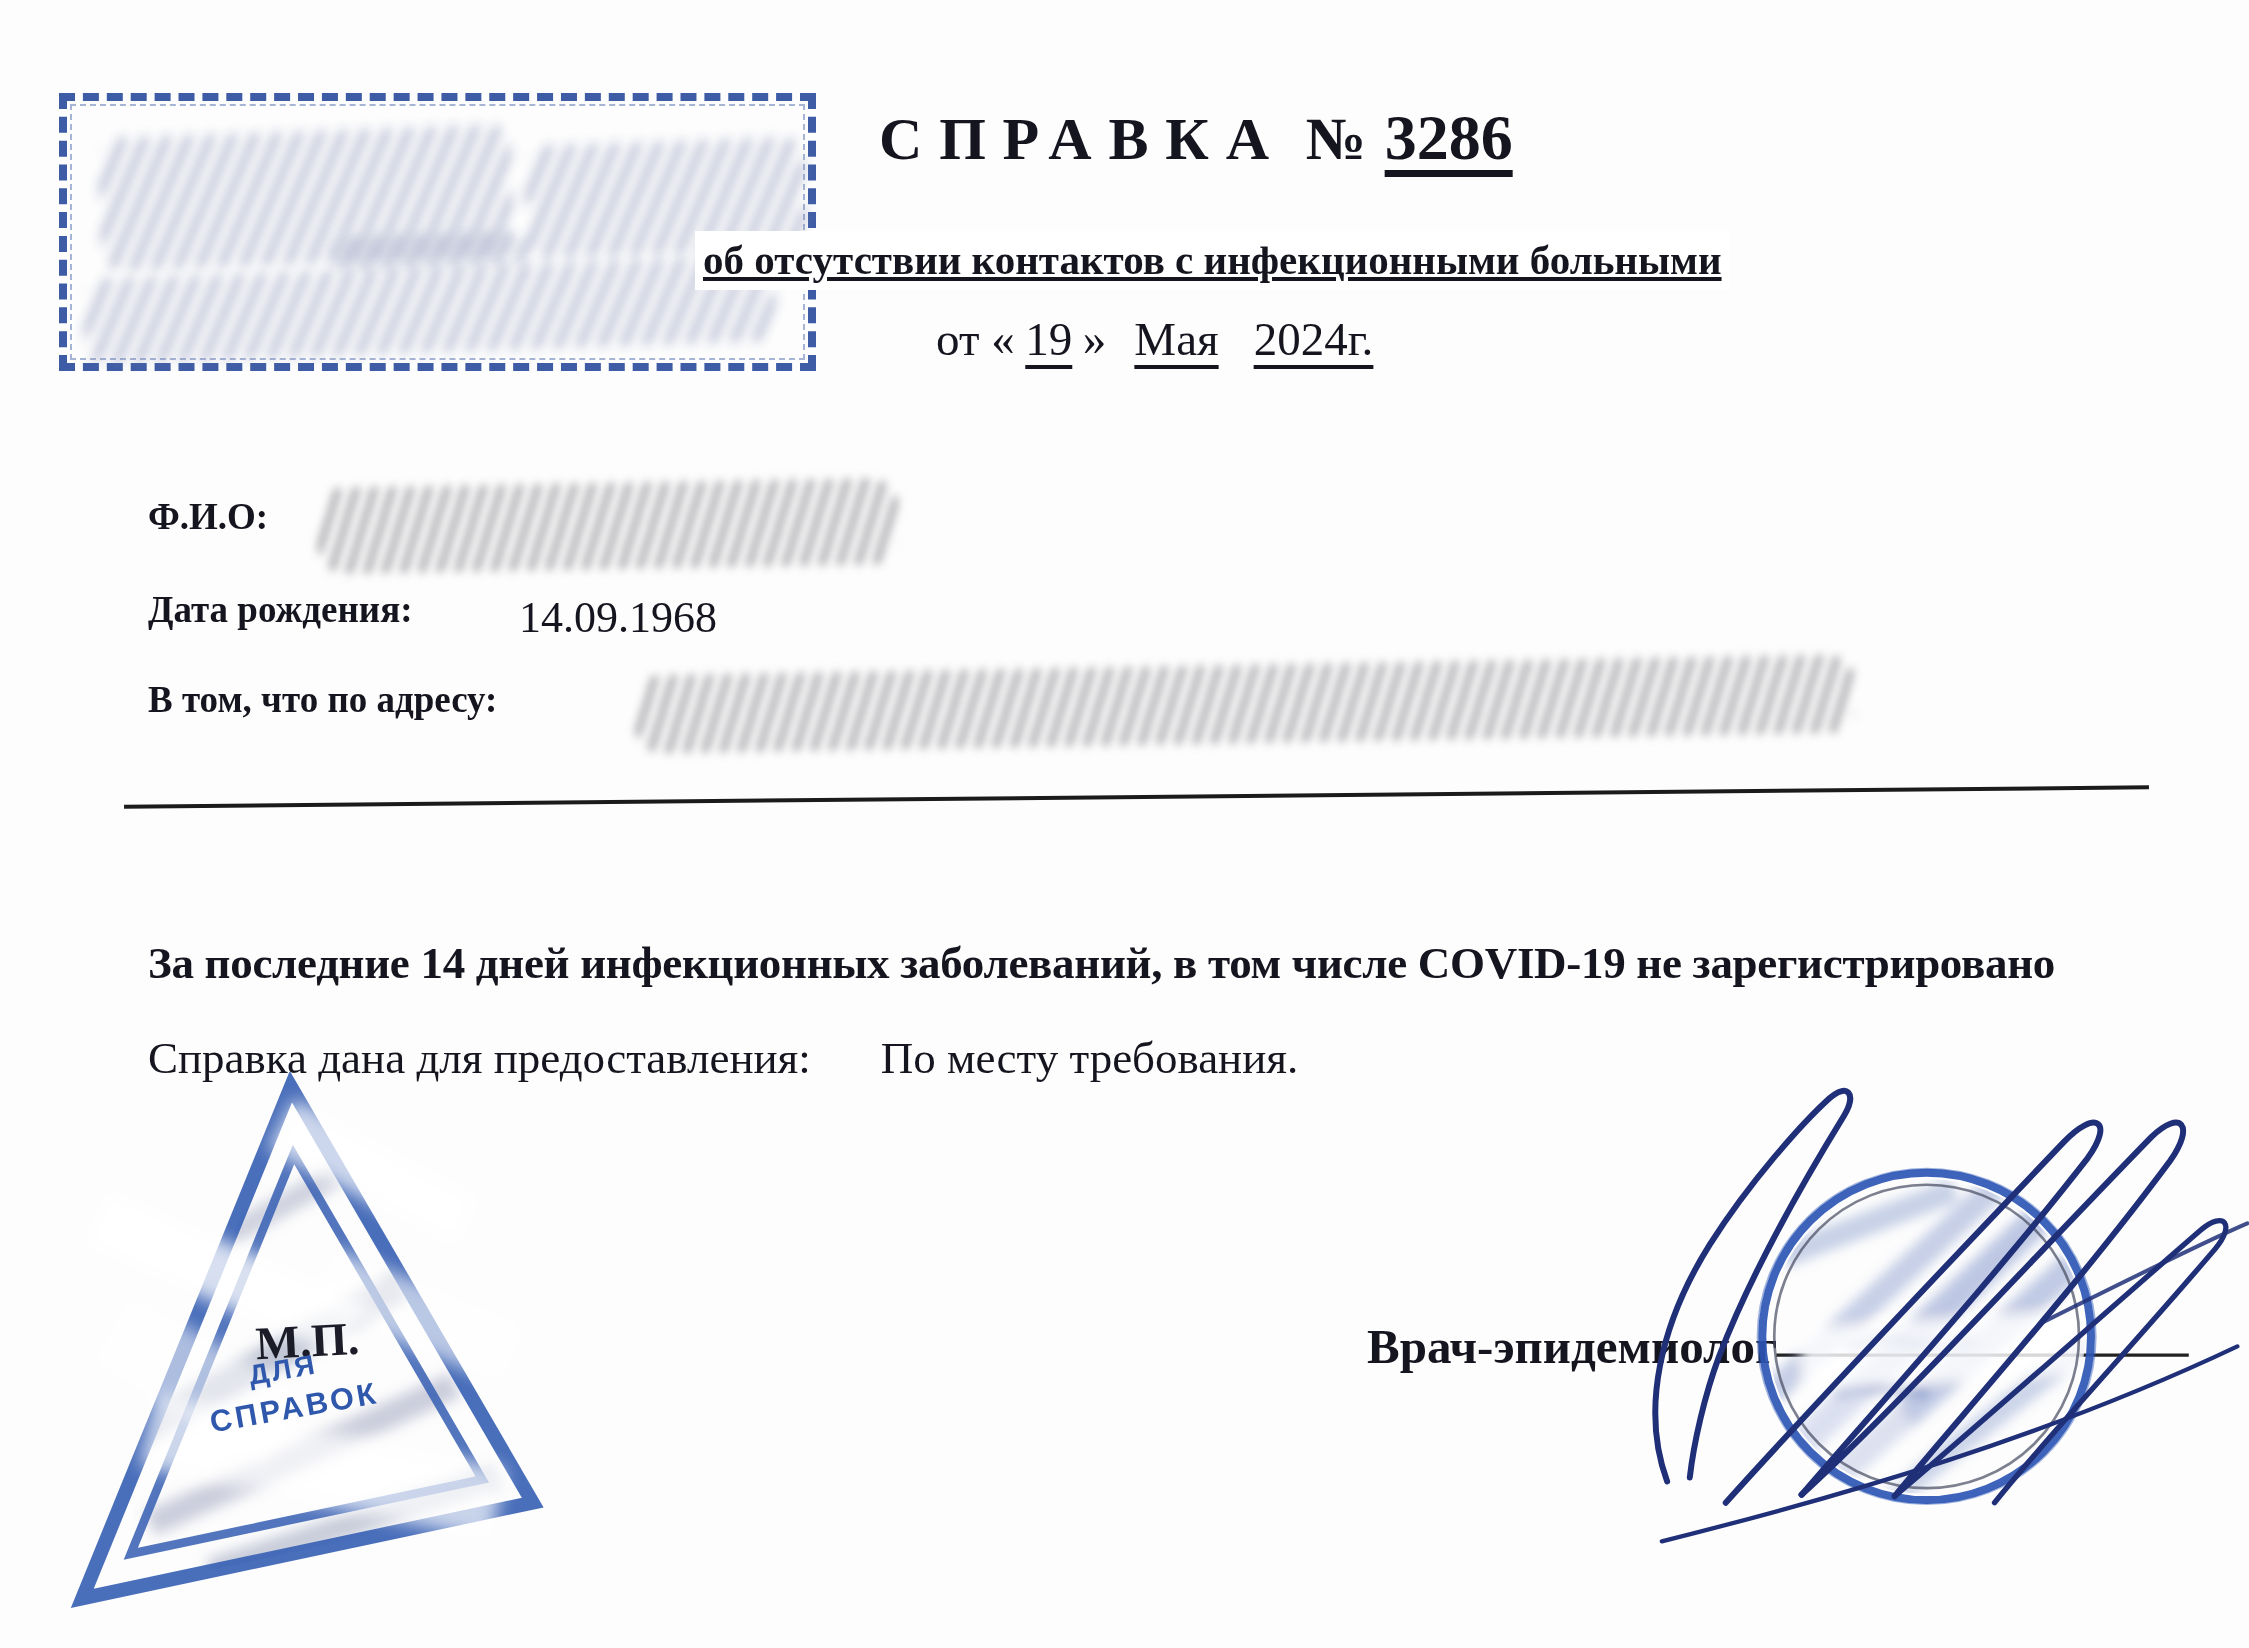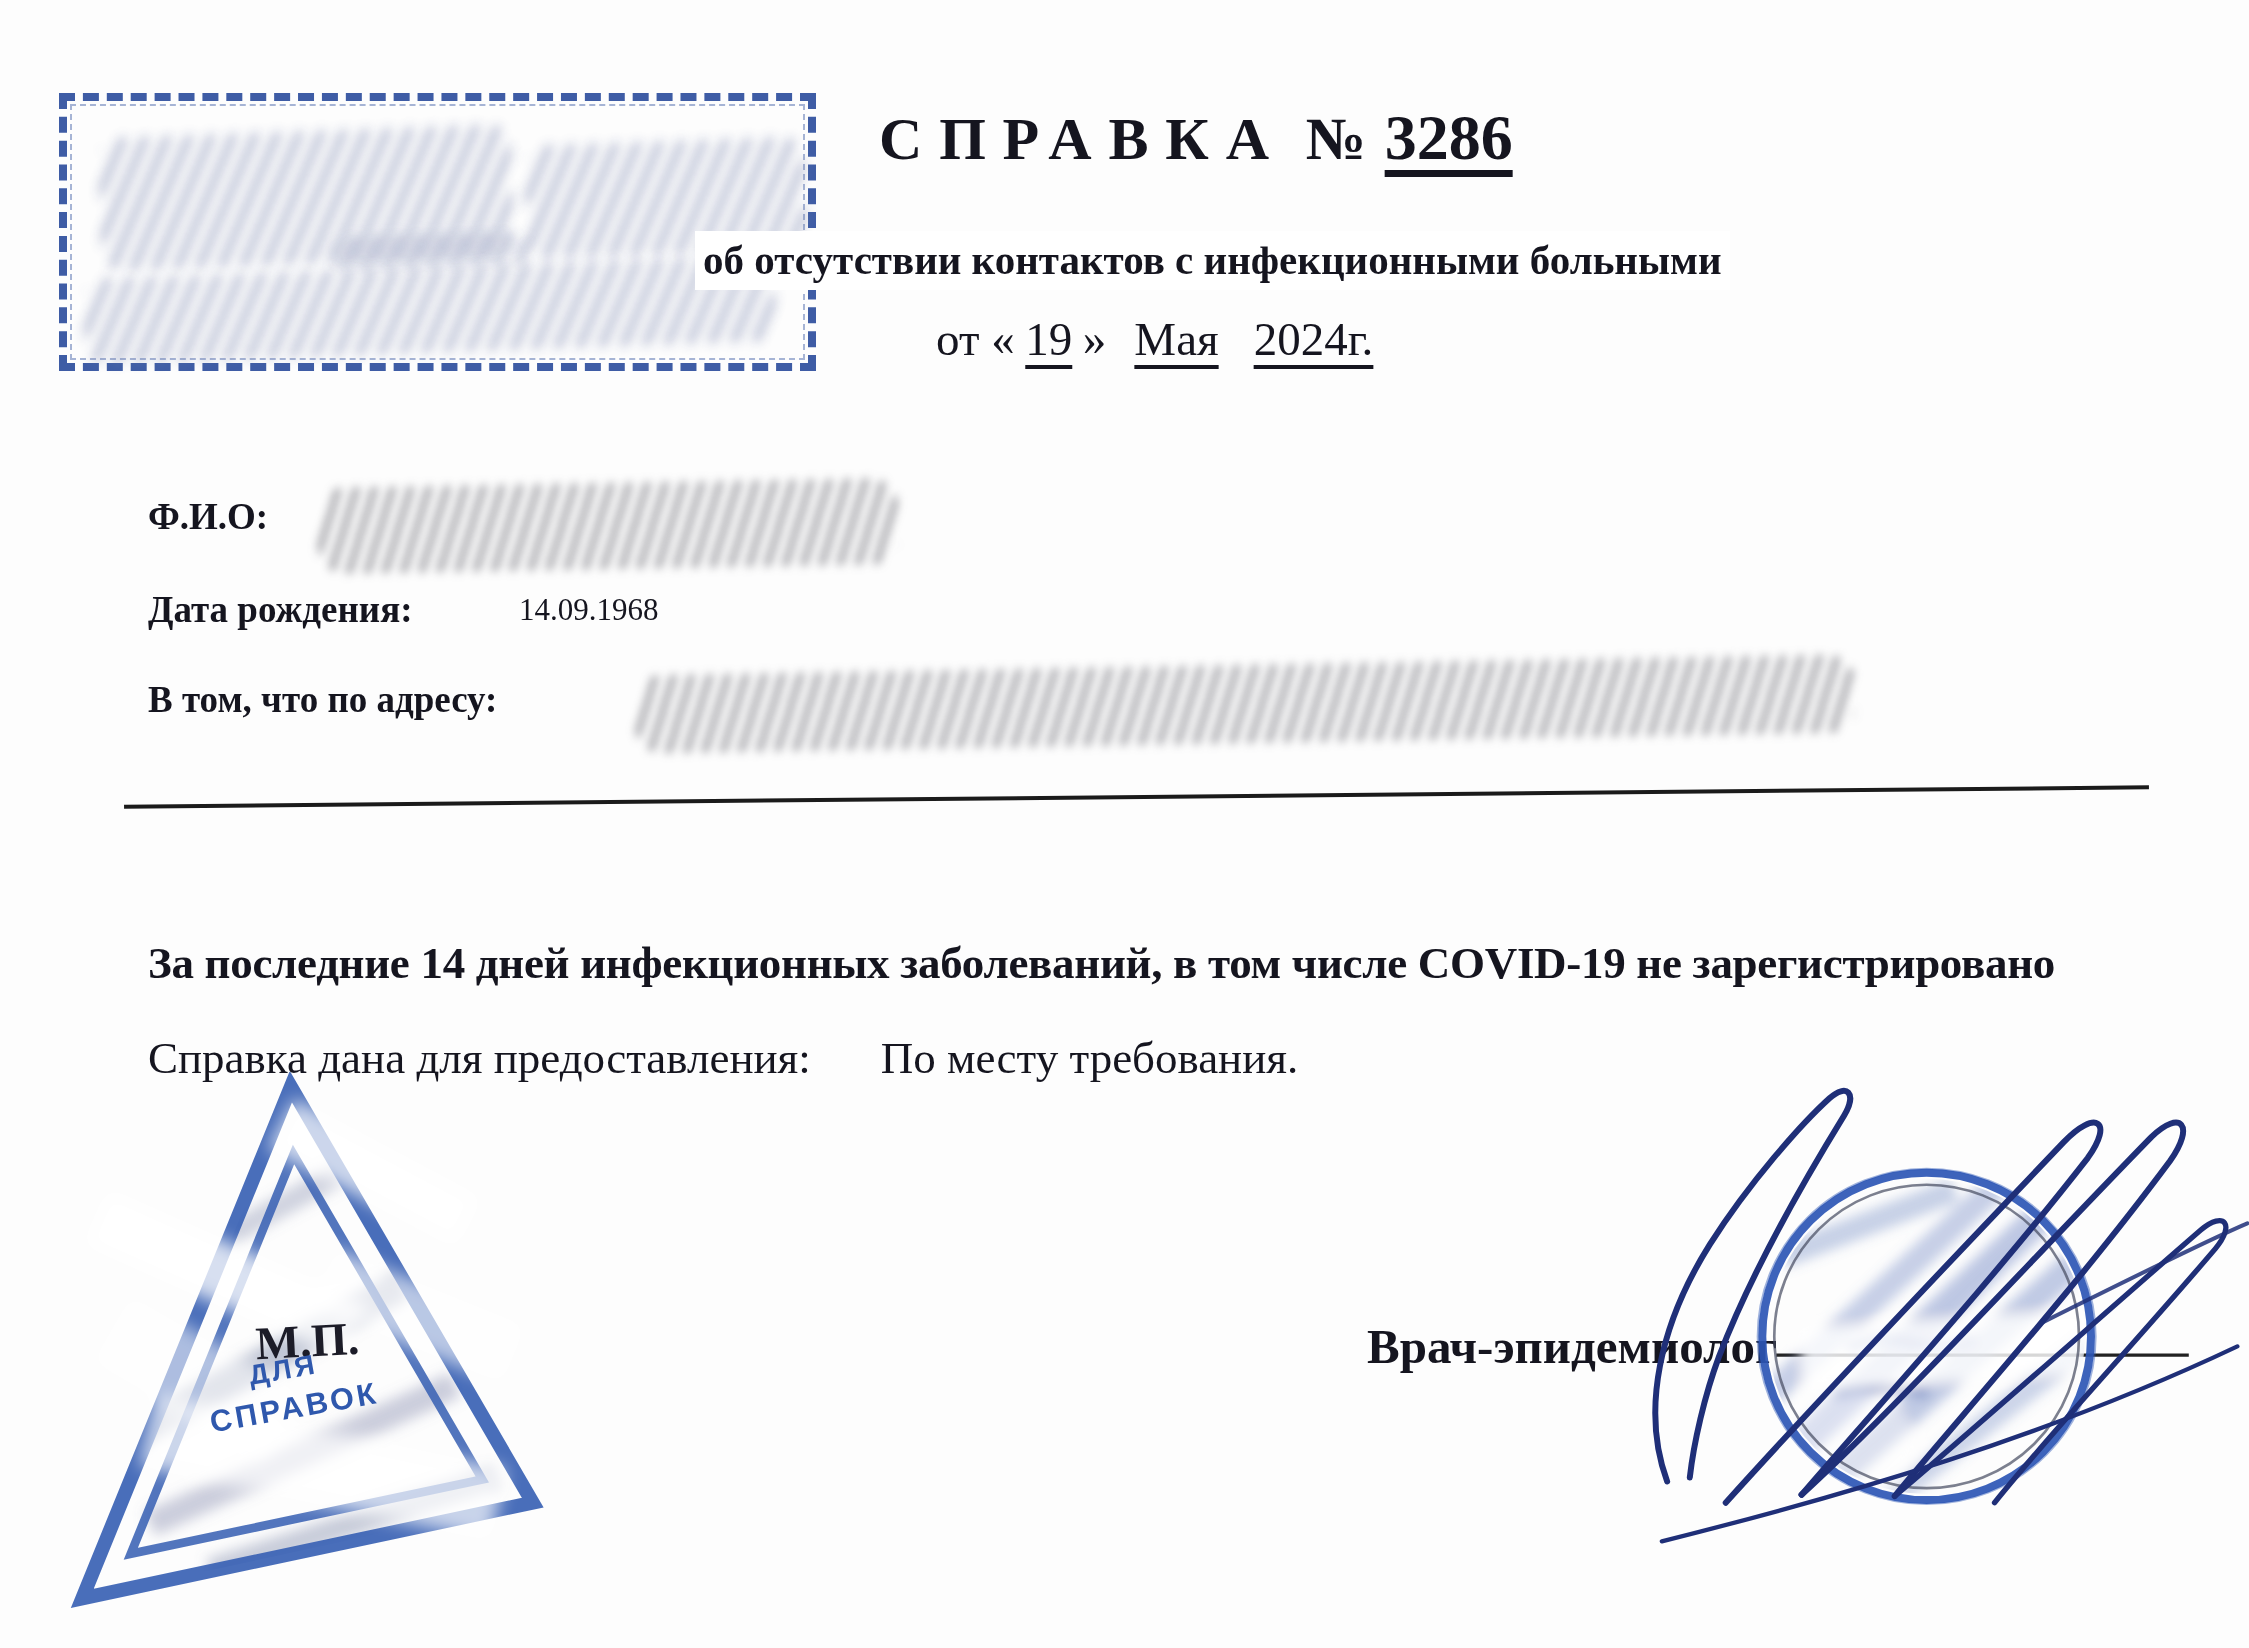--- a/index.html
+++ b/index.html
@@ -51,34 +51,34 @@
   
   .title { left:879px; top:101px; font-weight:bold; font-size:60px; white-space:nowrap; }
   .title .word { letter-spacing:.28em; }
   .title .no   { margin-left:20px; }
   .title .num  {
     margin-left:18.6px; font-size:64px;
     text-decoration:underline; text-decoration-thickness:6.6px; text-underline-offset:10.6px;text-align:center;
   }
   .subtitle {
     left:695px; top:231px; font-size:41px; font-weight:bold;
-    background:#fff; padding:5.3px 8px; white-space:nowrap;
+    background:#fff; padding:5.3px 8px; white-space:nowrap;text-decoration:underline;
   }
   .dateline { left:936px; top:312px; font-size:47px; white-space:nowrap;text-align:center; }
   .dateline .u {
     text-decoration:underline; text-decoration-thickness:4px; text-underline-offset:10px;
   }
   .dateline .day   { margin:0 10.6px; }
   .dateline .month { margin-left:28px; }
   .dateline .year  { margin-left:35px; }
 
   .field-label { font-size:37px; font-weight:bold; white-space:nowrap; }
   .fio-label  { left:148px; top:495px;  }
   .dob-label  { left:148px; top:588px;  }
-  .dob-value  { left:519px; top:592px;  font-size:31px; }
+  .dob-value  { left:519px; top:592px;  font-size:44px; }
   .addr-label { left:148px; top:678px; }
 
   .rule {
     left:124px; top:795px; width:2025px; height:0;
     border-top:4.7px solid #1b1b1b;
     transform:rotate(-0.55deg);
   }
 
   .statement {
     left:148px; top:937px; font-size:45px; font-weight:bold;

